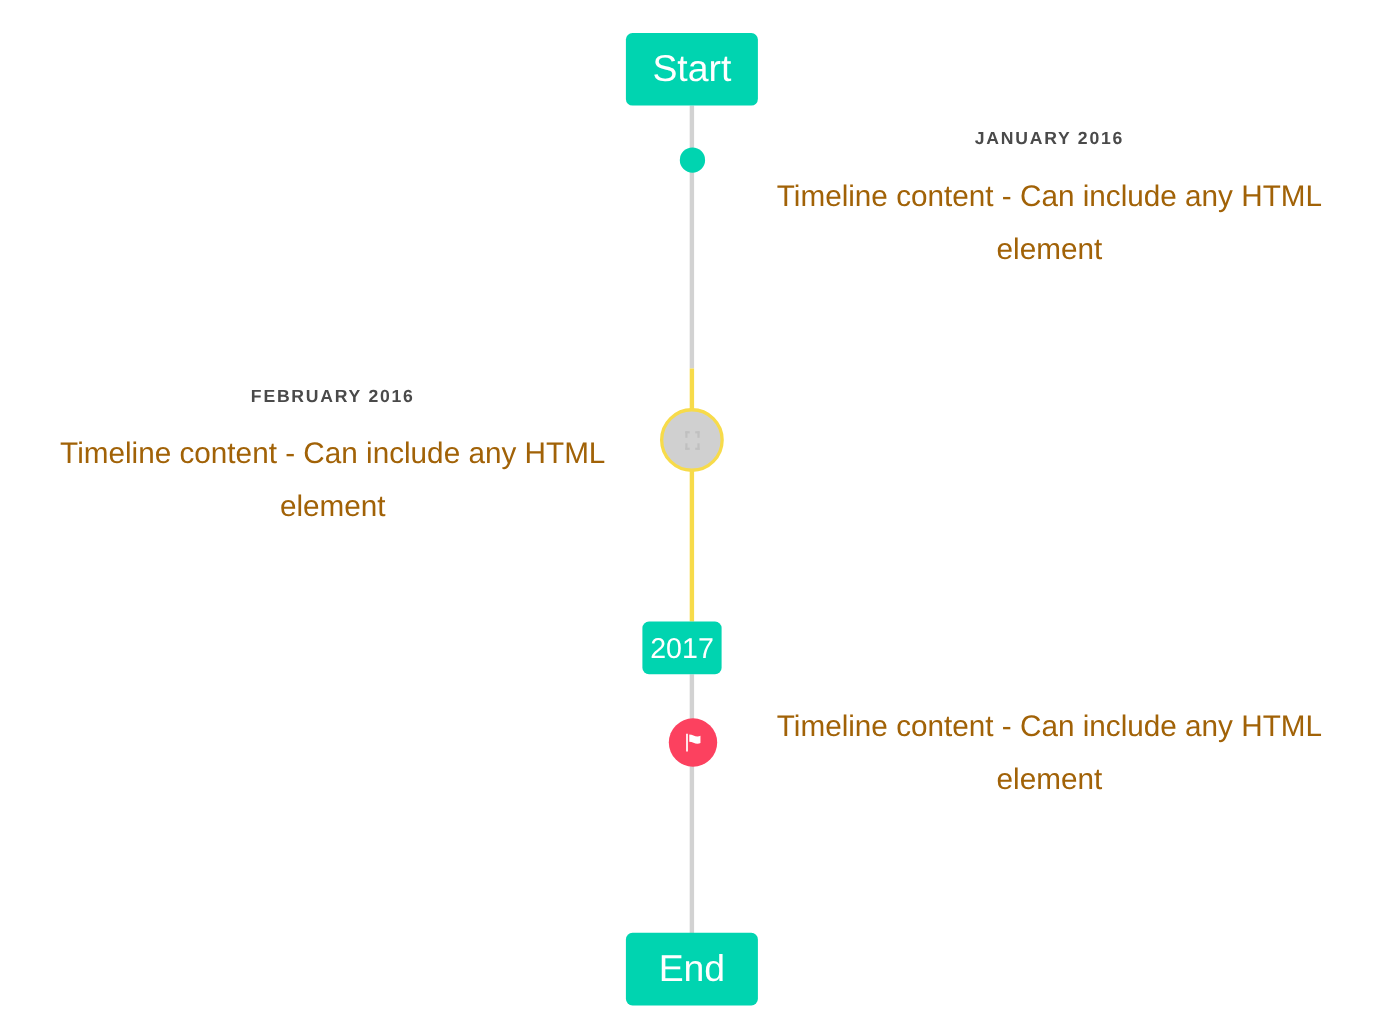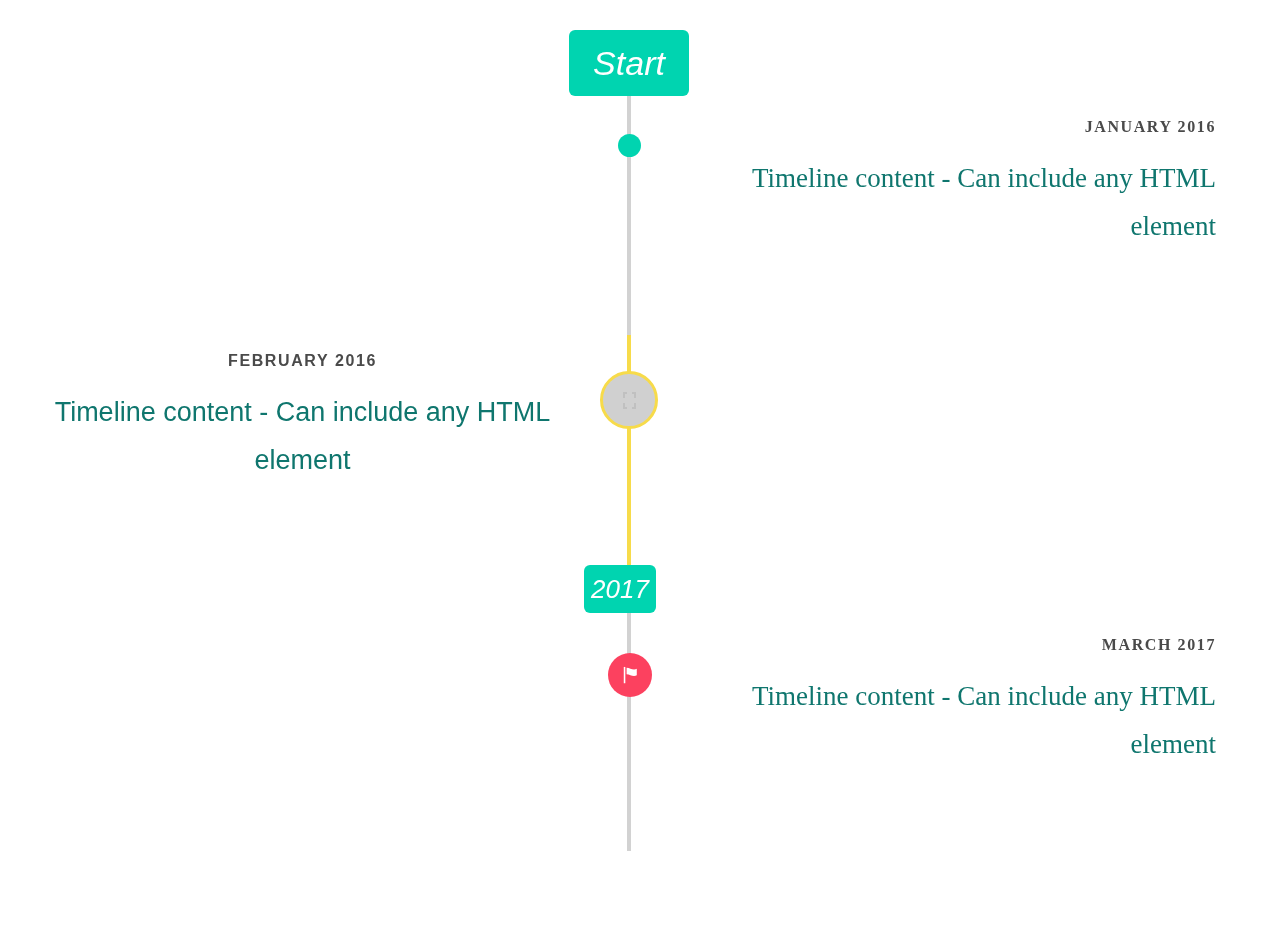--- a/index.html
+++ b/index.html
@@ -35,21 +35,20 @@
     position: absolute;
     background: #00d4b0;
     color: #ffffff;
     border-radius: 6px;
     display: flex;
     align-items: center;
     justify-content: center;
     font-weight: 400;
     line-height: 1;
     z-index: 5;
-    font-style: italic;
   }
   .badge-large {
     left: 569px;
     width: 120px;
     height: 66px;
     font-size: 34px;
   }
   .badge-start { top: 30px; }
   .badge-end   { top: 848px; }
   .badge-mid {
@@ -74,42 +73,41 @@
     width: 1268px;
   }
 
   
   .content {
     position: absolute;
     width: 524px;
   }
   .content-right {
     left: 692px;
-    text-align: right;
-    font-family: Liberation Serif, serif;
+    text-align: center;
   }
   .content-left {
     left: 40px;
     width: 525px;
     text-align: center;
   }
 
   .date-label {
     font-size: 16px;
     font-weight: bold;
     letter-spacing: 1.6px;
     color: #4a4a4a;
     margin-bottom: 18px;
     white-space: nowrap;
   }
 
   .content-body {
     font-size: 27px;
     line-height: 1.78;
-    color: #0f766e;
+    color: #a16207;
     font-weight: 400;
   }
 
   
   .marker {
     position: absolute;
     border-radius: 50%;
     z-index: 6;
     display: flex;
     align-items: center;
@@ -204,27 +202,27 @@
       <span class="t-br"></span>
         <span class="t-br2"></span>
     </span>
   </div>
 
   <div class="badge badge-mid">2017</div>
 
   <div class="row row-mar">
     <div class="row-inner">
       <div class="content content-right">
-        <div class="date-label">MARCH 2017</div>
         <div class="content-body">Timeline content - Can include any HTML element</div>
       </div>
     </div>
   </div>
   <div class="marker marker-flag">
     <svg class="flag-icon" width="22" height="22" viewBox="0 0 24 24" aria-hidden="true">
       <path d="M5.2 3.2 L5.2 21 L6.9 21 L6.9 13.6 L6.9 3.2 Z" fill="#ffffff"></path>
       <path d="M8.3 4.0 C11.4 4.0 13.6 6.0 16.4 6.0 C17.6 6.0 18.6 5.7 19.4 5.2
                L19.4 12.4 C18.6 12.9 17.6 13.2 16.4 13.2 C13.6 13.2 11.4 11.2 8.3 11.2 Z" fill="#ffffff"></path>
     </svg>
   </div>
 
+  <div class="badge badge-large badge-end">End</div>
 
 </div>
 
 </body></html>

